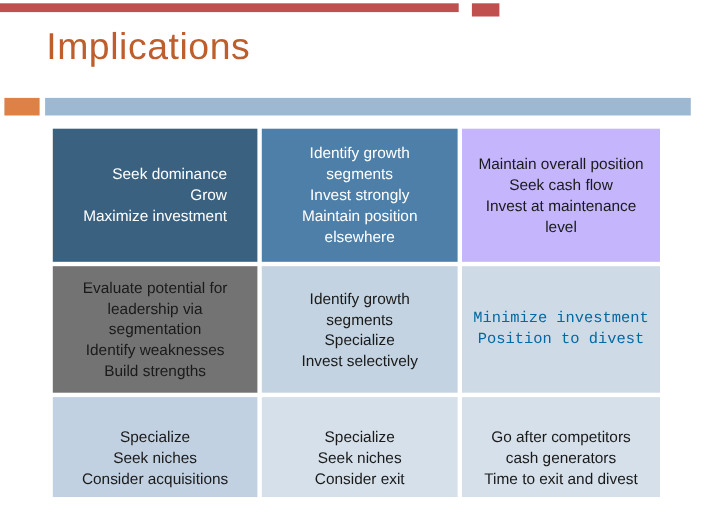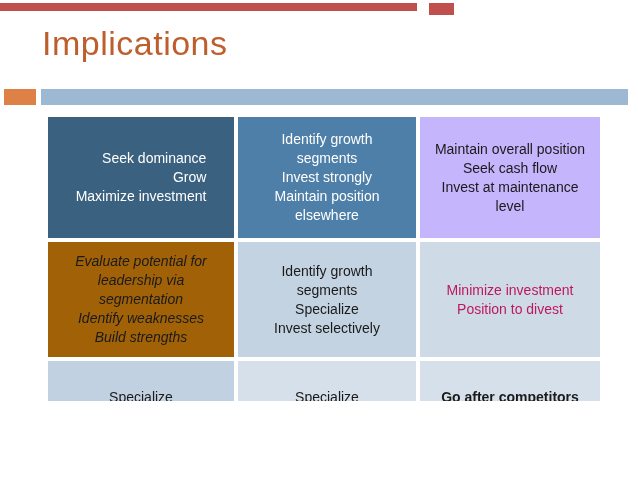--- a/index.html
+++ b/index.html
@@ -4,21 +4,21 @@
 <style>
   html, body {
     margin: 0;
     padding: 0;
     background: #ffffff;
     font-family: "Liberation Sans", sans-serif;
   }
   .slide {
     position: relative;
     width: 638px;
-    height: 401px;
+    height: 452px;
     background: #ffffff;
     overflow: hidden;
   }
   .top-accent-bar {
     position: absolute;
     left: 0;
     top: 3px;
     width: 417px;
     height: 8px;
   }
@@ -96,35 +96,35 @@
 Maximize investment</div>
     <div class="cell" style="background: rgb(78, 127, 168); color: rgb(255, 255, 255);">Identify growth
 segments
 Invest strongly
 Maintain position
 elsewhere</div>
     <div class="cell" style="background: #c4b5fd; color: rgb(26, 26, 26);">Maintain overall position
 Seek cash flow
 Invest at maintenance
 level</div>
-    <div class="cell" style="background: #a16207; color: rgb(26, 26, 26); font-style: italic;">Evaluate potential for
+    <div class="cell" style="background: #737373; color: rgb(26, 26, 26);">Evaluate potential for
 leadership via
 segmentation
 Identify weaknesses
 Build strengths</div>
     <div class="cell" style="background: rgb(195, 211, 225); color: rgb(26, 26, 26);">Identify growth
 segments
 Specialize
 Invest selectively</div>
-    <div class="cell" style="background: rgb(206, 219, 231); color: #be185d;">Minimize investment
+    <div class="cell" style="background: rgb(206, 219, 231); color: #0369a1; font-family: Liberation Mono, monospace;">Minimize investment
 Position to divest</div>
     <div class="cell" style="background: rgb(194, 209, 225); color: rgb(26, 26, 26);">Specialize
 Seek niches
 Consider acquisitions</div>
     <div class="cell" style="background: rgb(214, 224, 234); color: rgb(26, 26, 26);">Specialize
 Seek niches
 Consider exit</div>
-    <div class="cell" style="background: rgb(214, 224, 234); color: rgb(26, 26, 26); font-weight: bold;">Go after competitors
+    <div class="cell" style="background: rgb(214, 224, 234); color: rgb(26, 26, 26);">Go after competitors
 cash generators
 Time to exit and divest</div>
   </div>
 
 </div>
 
 </body></html>

